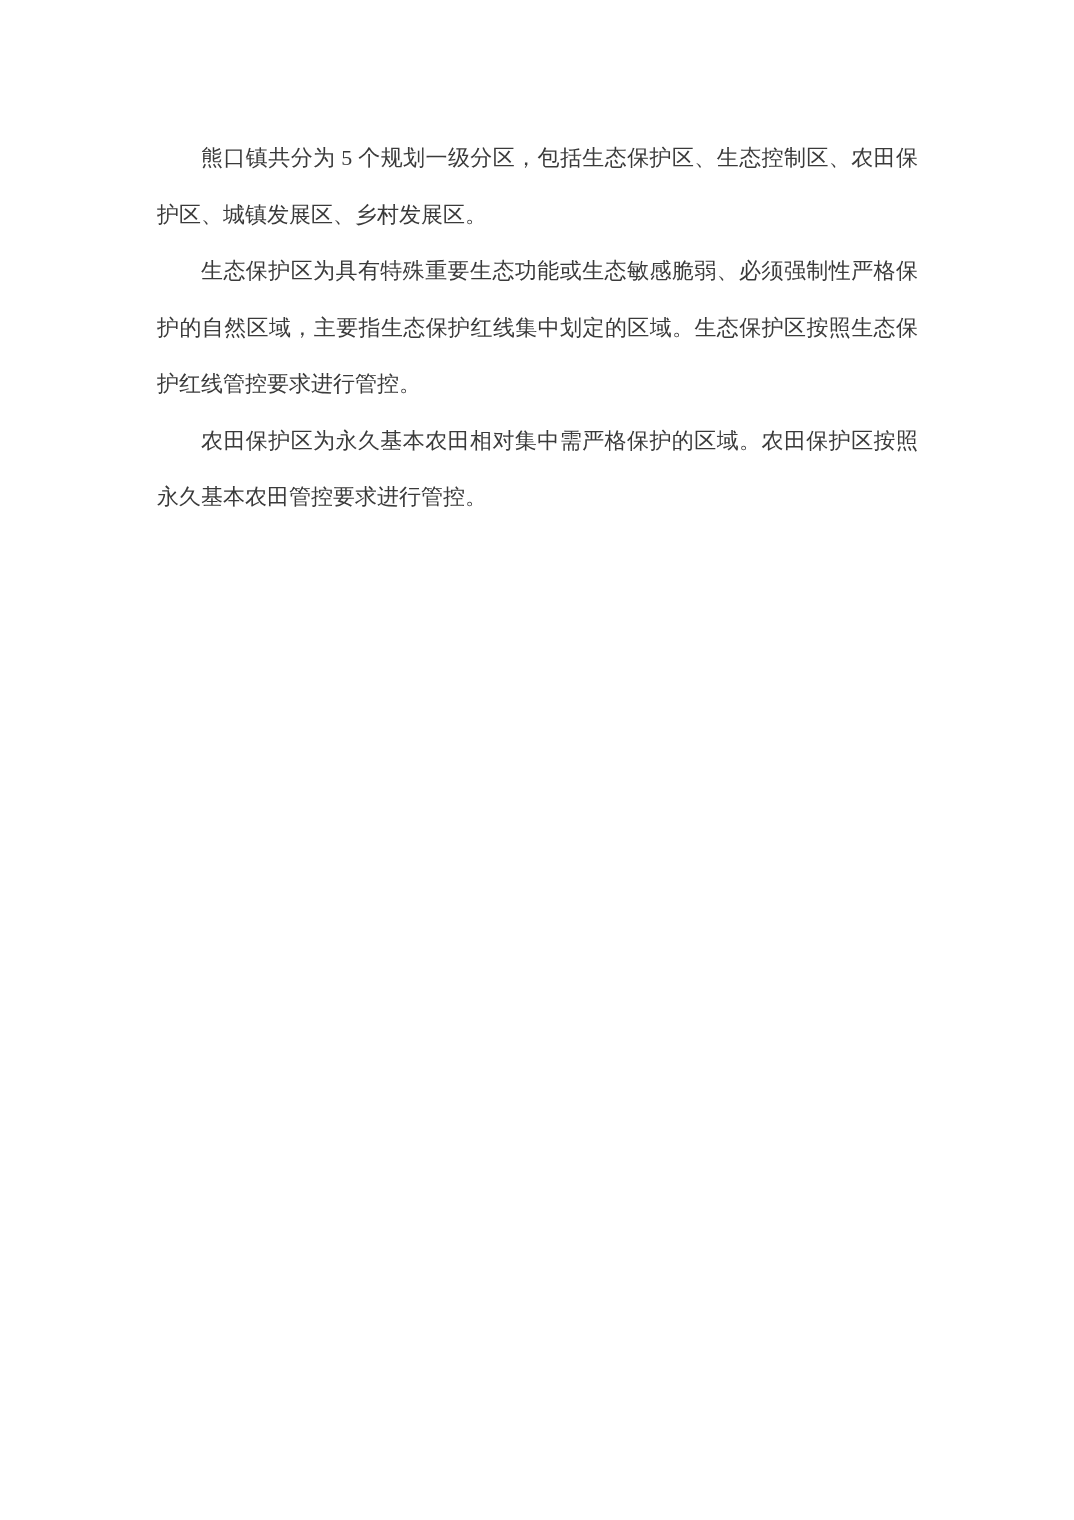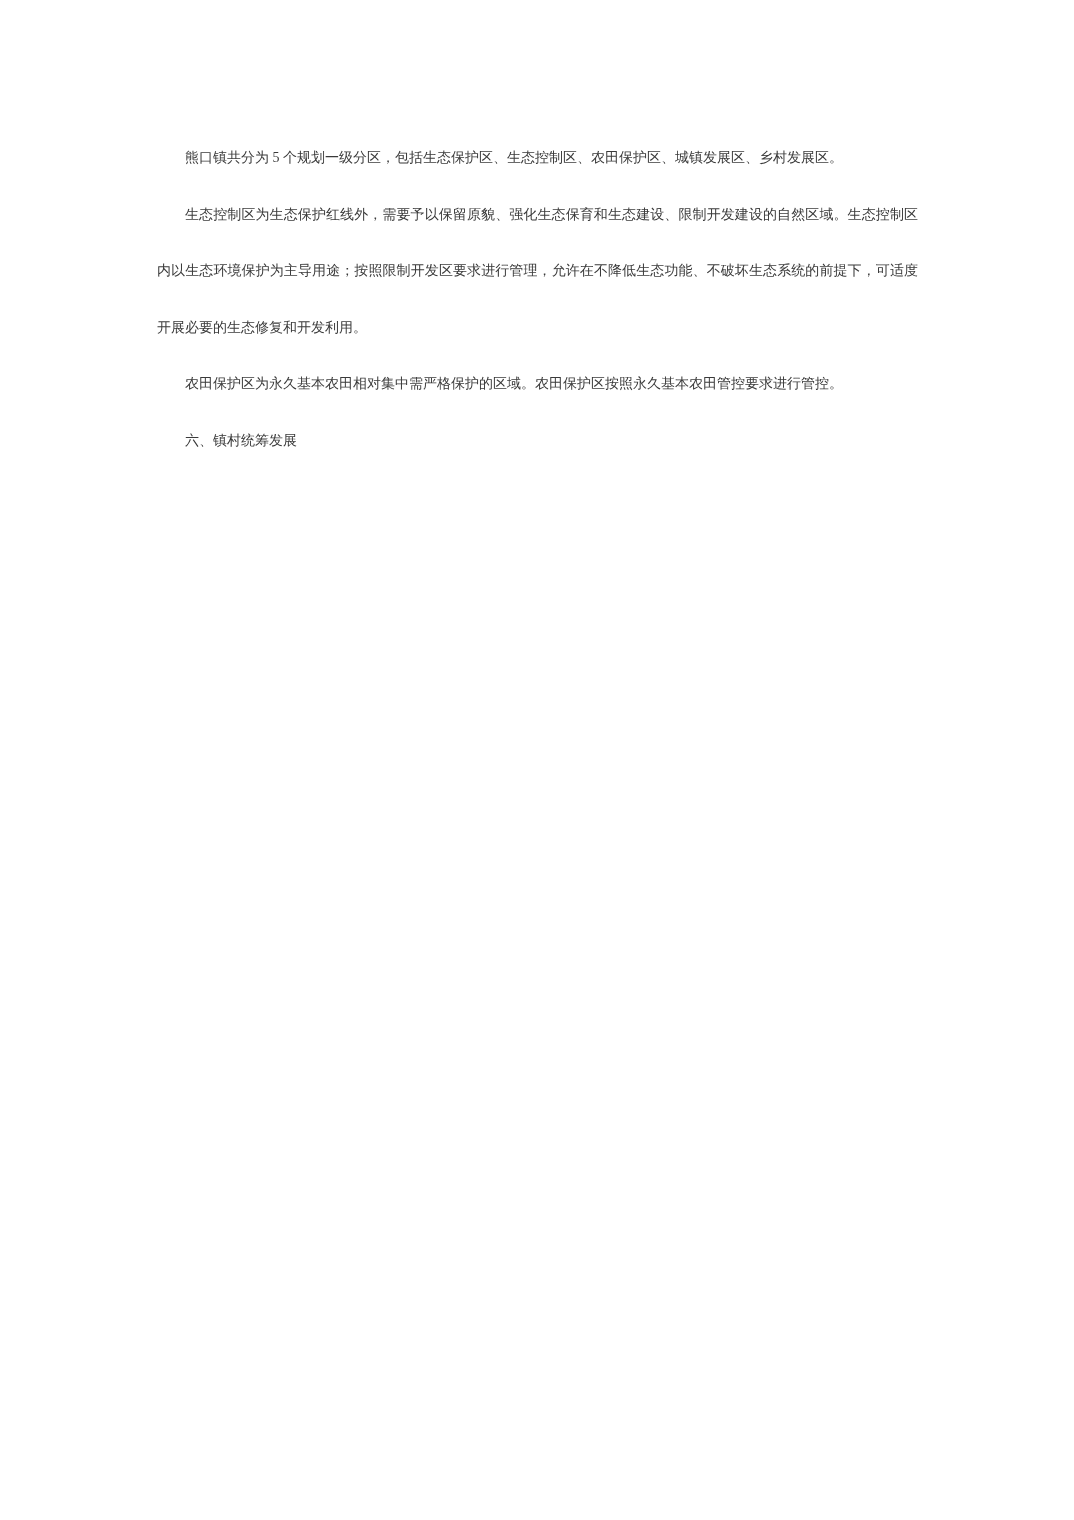--- a/index.html
+++ b/index.html
@@ -13,35 +13,34 @@
     height: 1520px;
     margin: 0 auto;
     background: #ffffff;
     overflow: hidden;
     box-sizing: border-box;
   }
   .content {
     box-sizing: border-box;
     padding: 130px 156px 0 157px;
     font-family: "Liberation Serif", "DejaVu Serif", serif;
-    font-size: 14px;
+    font-size: 22px;
     line-height: 56.5px;
     color: #3a3a3a;
     text-align: justify;
   }
   .content p {
     margin: 0;
     padding: 0;
     text-indent: 2em;
     word-break: break-all;
   }
 </style>
 </head>
 <body>
 
 <div class="page">
   <div class="content">
     <p>熊口镇共分为 5 个规划一级分区，包括生态保护区、生态控制区、农田保护区、城镇发展区、乡村发展区。</p>
-    <p>生态控制区为生态保护红线外，需要予以保留原貌、强化生态保育和生态建设、限制开发建设的自然区域。生态控制区内以生态环境保护为主导用途；按照限制开发区要求进行管理，允许在不降低生态功能、不破坏生态系统的前提下，可适度开展必要的生态修复和开发利用。</p>
+    <p>生态保护区为具有特殊重要生态功能或生态敏感脆弱、必须强制性严格保护的自然区域，主要指生态保护红线集中划定的区域。生态保护区按照生态保护红线管控要求进行管控。</p>
     <p>农田保护区为永久基本农田相对集中需严格保护的区域。农田保护区按照永久基本农田管控要求进行管控。</p>
-    <p>六、镇村统筹发展</p>
   </div>
 </div>
 
 </body></html>

